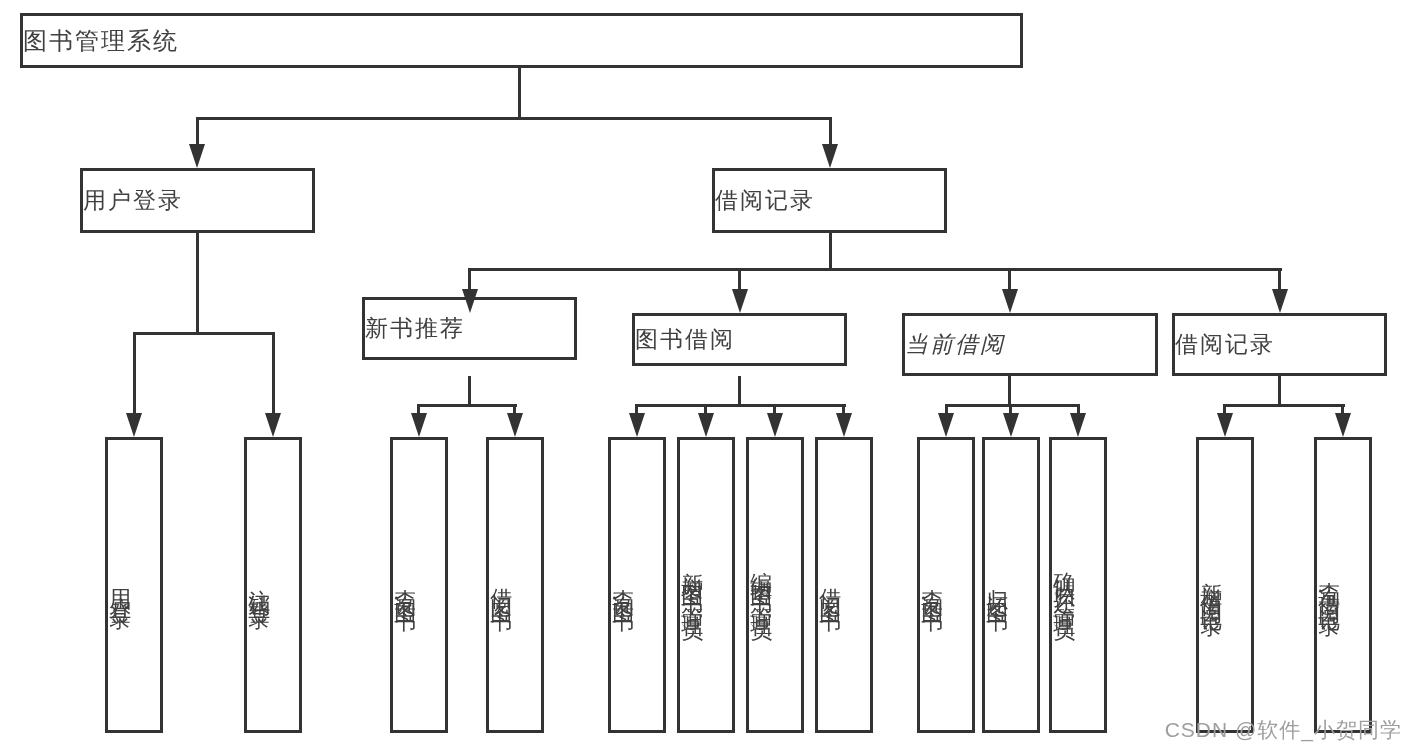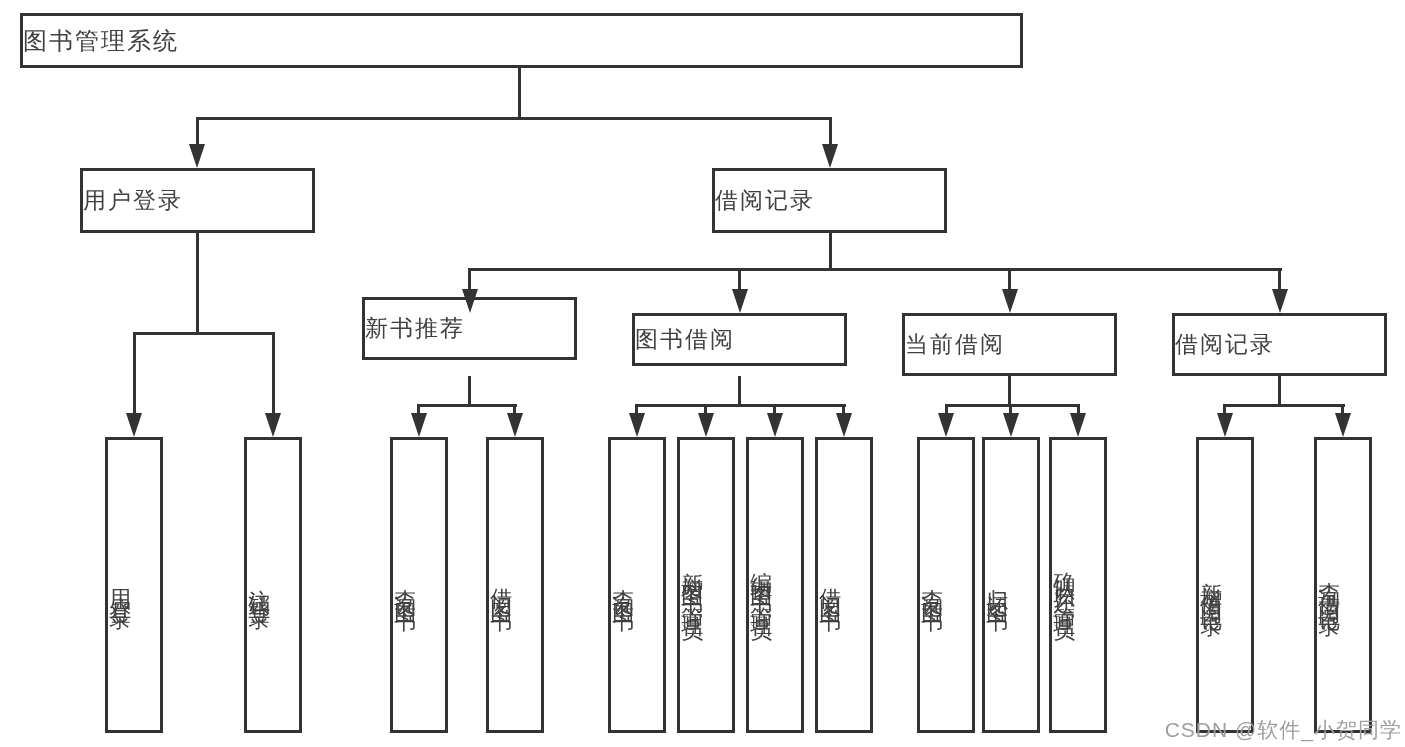--- a/index.html
+++ b/index.html
@@ -64,21 +64,21 @@
   <div class="box hbox" style="left:712px; top:168px; width:235px; height:65px;">
     <span>借阅记录</span>
   </div>
 
   <div class="box hbox" style="left:362px; top:297px; width:215px; height:63px;">
     <span>新书推荐</span>
   </div>
   <div class="box hbox" style="left:632px; top:313px; width:215px; height:53px;">
     <span>图书借阅</span>
   </div>
-  <div class="box hbox" style="left:902px; top:313px; width:215px; height:63px;">
+  <div class="box hbox" style="left:902px; top:313px; width:256px; height:63px;font-style:italic;">
     <span>当前借阅</span>
   </div>
   <div class="box hbox" style="left:1172px; top:313px; width:215px; height:63px;">
     <span>借阅记录</span>
   </div>
 
   <div class="box vbox" style="left:105px; top:437px; width:58px; height:296px;">
     <span class="vtext">用户登录</span>
   </div>
   <div class="box vbox" style="left:244px; top:437px; width:58px; height:296px;">

